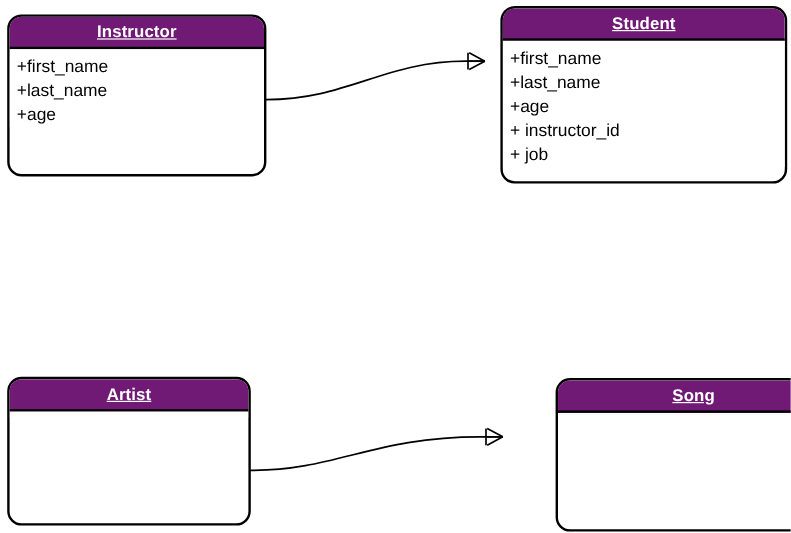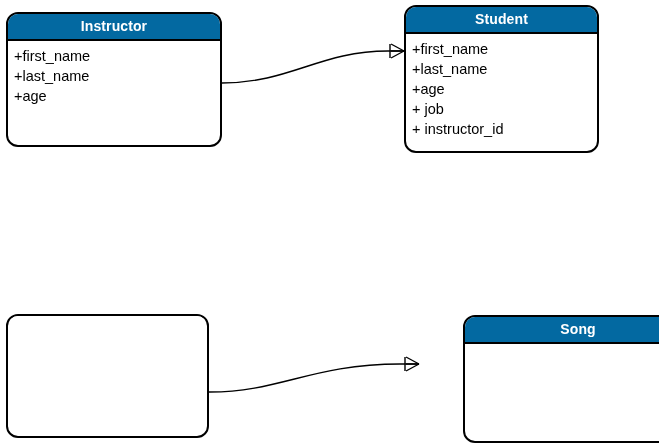--- a/index.html
+++ b/index.html
@@ -24,29 +24,30 @@
     position: absolute;
     box-sizing: border-box;
     border: 2px solid #000000;
     border-radius: 12px;
     background: #ffffff;
     overflow: hidden;
   }
   .entity-header {
     box-sizing: border-box;
     height: 27px;
-    background: #0369a1;
+    background: #701a75;
     border-bottom: 2px solid #000000;
     color: #ffffff;
     font-size: 14px;
     font-weight: bold;
     line-height: 25px;
     text-align: center;
     letter-spacing: 0.1px;
     white-space: nowrap;
+    text-decoration: underline;
   }
   .entity-body {
     box-sizing: border-box;
     padding: 5px 11px 0 6px;
     background: #ffffff;
   }
   .attr {
     font-size: 14.5px;
     line-height: 20px;
     color: #000000;
@@ -94,32 +95,33 @@
 
   <div class="entity" style="left:6px; top:12px; width:216px; height:135px;">
     <div class="entity-header">Instructor</div>
     <div class="entity-body">
       <div class="attr">+first_name</div>
       <div class="attr">+last_name</div>
       <div class="attr">+age</div>
     </div>
   </div>
 
-  <div class="entity" style="left:404px; top:5px; width:195px; height:148px;">
+  <div class="entity" style="left:417px; top:5px; width:239px; height:148px;">
     <div class="entity-header">Student</div>
     <div class="entity-body">
       <div class="attr">+first_name</div>
       <div class="attr">+last_name</div>
       <div class="attr">+age</div>
+      <div class="attr">+ instructor_id</div>
       <div class="attr">+ job</div>
-      <div class="attr">+ instructor_id</div>
     </div>
   </div>
 
   <div class="entity" style="left:6px; top:314px; width:203px; height:124px;">
+    <div class="entity-header">Artist</div>
     <div class="entity-body">
     </div>
   </div>
 
   <div class="entity" style="left:419px; top:315px; width:230px; height:128px;margin-left:44px;">
     <div class="entity-header">Song</div>
   </div>
 
 </div>
 

